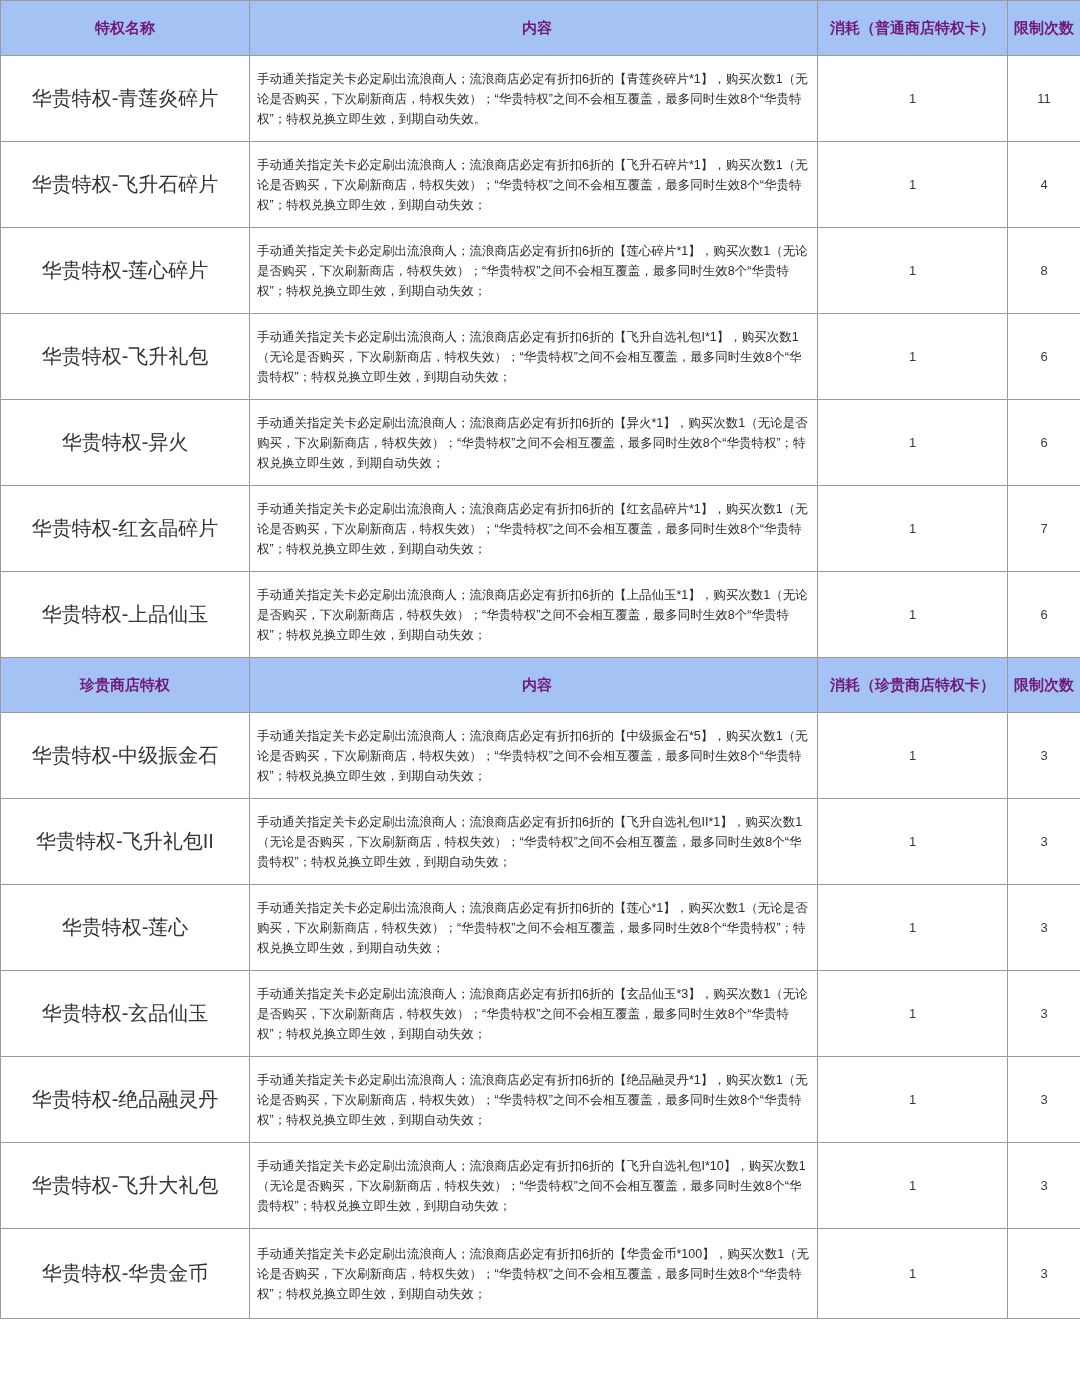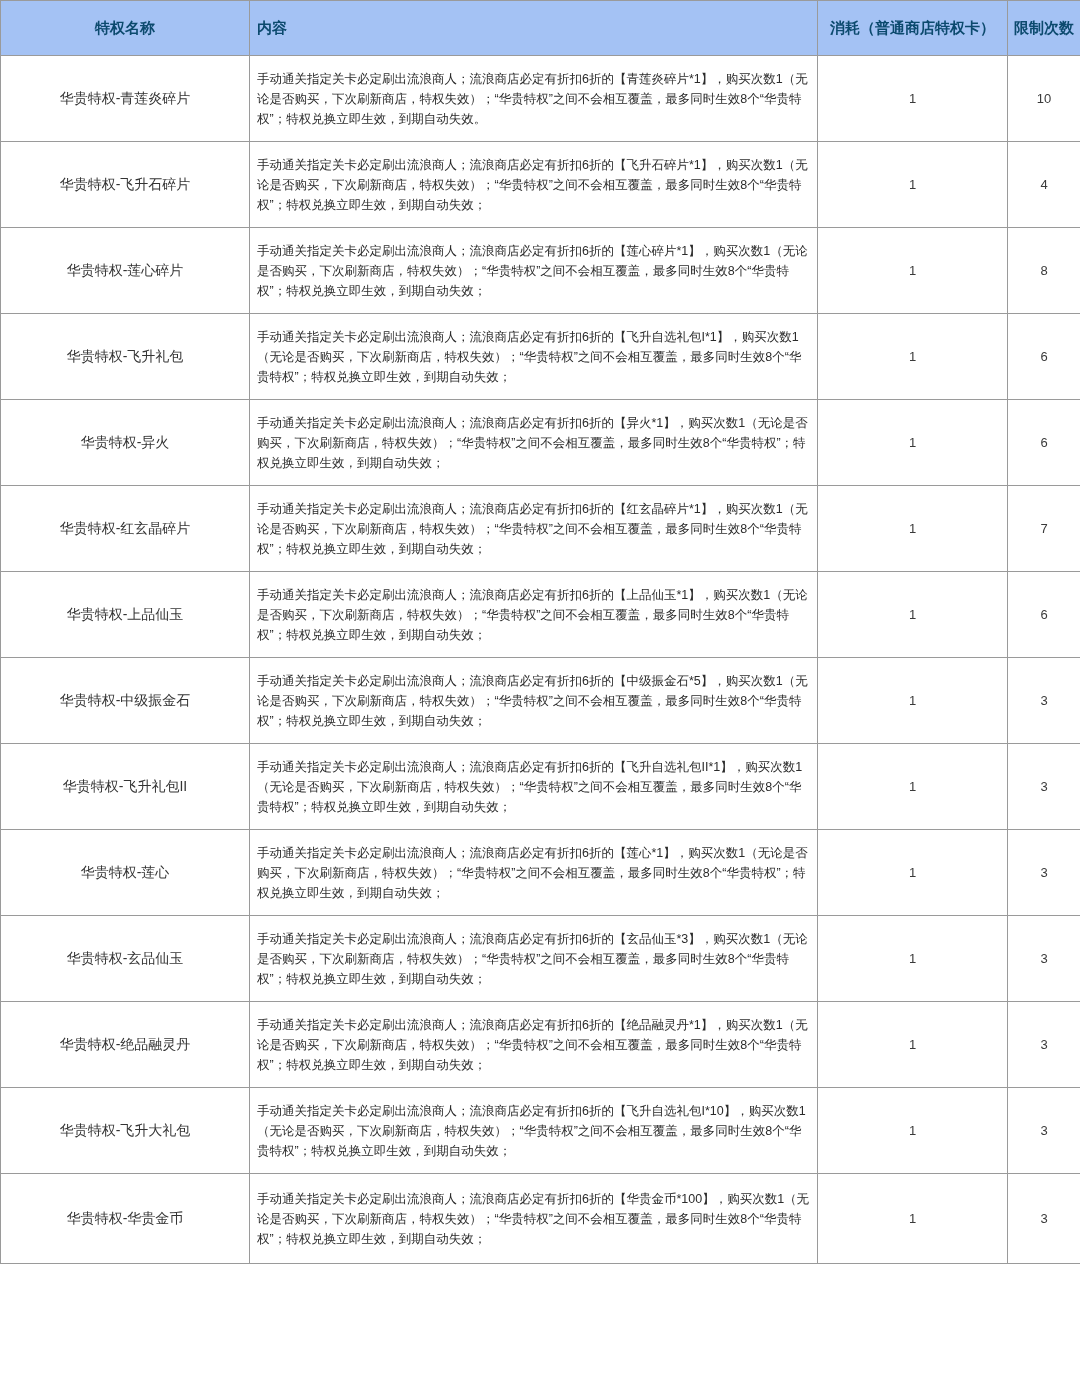--- a/index.html
+++ b/index.html
@@ -23,36 +23,36 @@
   col.c-name    { width: 249px; }
   col.c-content { width: 568px; }
   col.c-cost    { width: 190px; }
   col.c-limit   { width: 73px;  }
 
   tr.header-row { height: 55px; }
   tr.header-row td {
     background: #a4c2f4;
     font-weight: bold;
     font-size: 15px;
-    color: #0c4a6e;
+    color: #701a75;
     text-align: center;
   }
   tr.header-row td.col-content {
-    text-align: left;
+    text-align: center;
     padding-left: 7px;
   }
 
   tr.data-row { height: 86px; }
   tr.data-row:last-child { height: 90px; }
   tr.data-row td {
     background: #ffffff;
     text-align: center;
   }
   tr.data-row td.col-name {
-    font-size: 14px;
+    font-size: 20px;
     color: #333333;
     padding: 13px 6px;
   }
   tr.data-row td.col-content {
     text-align: left;
     font-size: 12.5px;
     line-height: 20px;
     color: #2b2b2b;
     padding: 6px 7px;
   }
@@ -76,21 +76,21 @@
       <tr class="header-row">
         <td class="col-name">特权名称</td>
         <td class="col-content">内容</td>
         <td class="col-cost">消耗（普通商店特权卡）</td>
         <td class="col-limit">限制次数</td>
       </tr>
       <tr class="data-row">
         <td class="col-name">华贵特权-青莲炎碎片</td>
         <td class="col-content">手动通关指定关卡必定刷出流浪商人；流浪商店必定有折扣6折的【青莲炎碎片*1】，购买次数1（无论是否购买，下次刷新商店，特权失效）；“华贵特权”之间不会相互覆盖，最多同时生效8个“华贵特权”；特权兑换立即生效，到期自动失效。</td>
         <td class="col-cost">1</td>
-        <td class="col-limit">10</td>
+        <td class="col-limit">11</td>
       </tr>
       <tr class="data-row">
         <td class="col-name">华贵特权-飞升石碎片</td>
         <td class="col-content">手动通关指定关卡必定刷出流浪商人；流浪商店必定有折扣6折的【飞升石碎片*1】，购买次数1（无论是否购买，下次刷新商店，特权失效）；“华贵特权”之间不会相互覆盖，最多同时生效8个“华贵特权”；特权兑换立即生效，到期自动失效；</td>
         <td class="col-cost">1</td>
         <td class="col-limit">4</td>
       </tr>
       <tr class="data-row">
         <td class="col-name">华贵特权-莲心碎片</td>
         <td class="col-content">手动通关指定关卡必定刷出流浪商人；流浪商店必定有折扣6折的【莲心碎片*1】，购买次数1（无论是否购买，下次刷新商店，特权失效）；“华贵特权”之间不会相互覆盖，最多同时生效8个“华贵特权”；特权兑换立即生效，到期自动失效；</td>
@@ -113,20 +113,26 @@
         <td class="col-name">华贵特权-红玄晶碎片</td>
         <td class="col-content">手动通关指定关卡必定刷出流浪商人；流浪商店必定有折扣6折的【红玄晶碎片*1】，购买次数1（无论是否购买，下次刷新商店，特权失效）；“华贵特权”之间不会相互覆盖，最多同时生效8个“华贵特权”；特权兑换立即生效，到期自动失效；</td>
         <td class="col-cost">1</td>
         <td class="col-limit">7</td>
       </tr>
       <tr class="data-row">
         <td class="col-name">华贵特权-上品仙玉</td>
         <td class="col-content">手动通关指定关卡必定刷出流浪商人；流浪商店必定有折扣6折的【上品仙玉*1】，购买次数1（无论是否购买，下次刷新商店，特权失效）；“华贵特权”之间不会相互覆盖，最多同时生效8个“华贵特权”；特权兑换立即生效，到期自动失效；</td>
         <td class="col-cost">1</td>
         <td class="col-limit">6</td>
+      </tr>
+      <tr class="header-row">
+        <td class="col-name">珍贵商店特权</td>
+        <td class="col-content">内容</td>
+        <td class="col-cost">消耗（珍贵商店特权卡）</td>
+        <td class="col-limit">限制次数</td>
       </tr>
       <tr class="data-row">
         <td class="col-name">华贵特权-中级振金石</td>
         <td class="col-content">手动通关指定关卡必定刷出流浪商人；流浪商店必定有折扣6折的【中级振金石*5】，购买次数1（无论是否购买，下次刷新商店，特权失效）；“华贵特权”之间不会相互覆盖，最多同时生效8个“华贵特权”；特权兑换立即生效，到期自动失效；</td>
         <td class="col-cost">1</td>
         <td class="col-limit">3</td>
       </tr>
       <tr class="data-row">
         <td class="col-name">华贵特权-飞升礼包II</td>
         <td class="col-content">手动通关指定关卡必定刷出流浪商人；流浪商店必定有折扣6折的【飞升自选礼包II*1】，购买次数1（无论是否购买，下次刷新商店，特权失效）；“华贵特权”之间不会相互覆盖，最多同时生效8个“华贵特权”；特权兑换立即生效，到期自动失效；</td>

